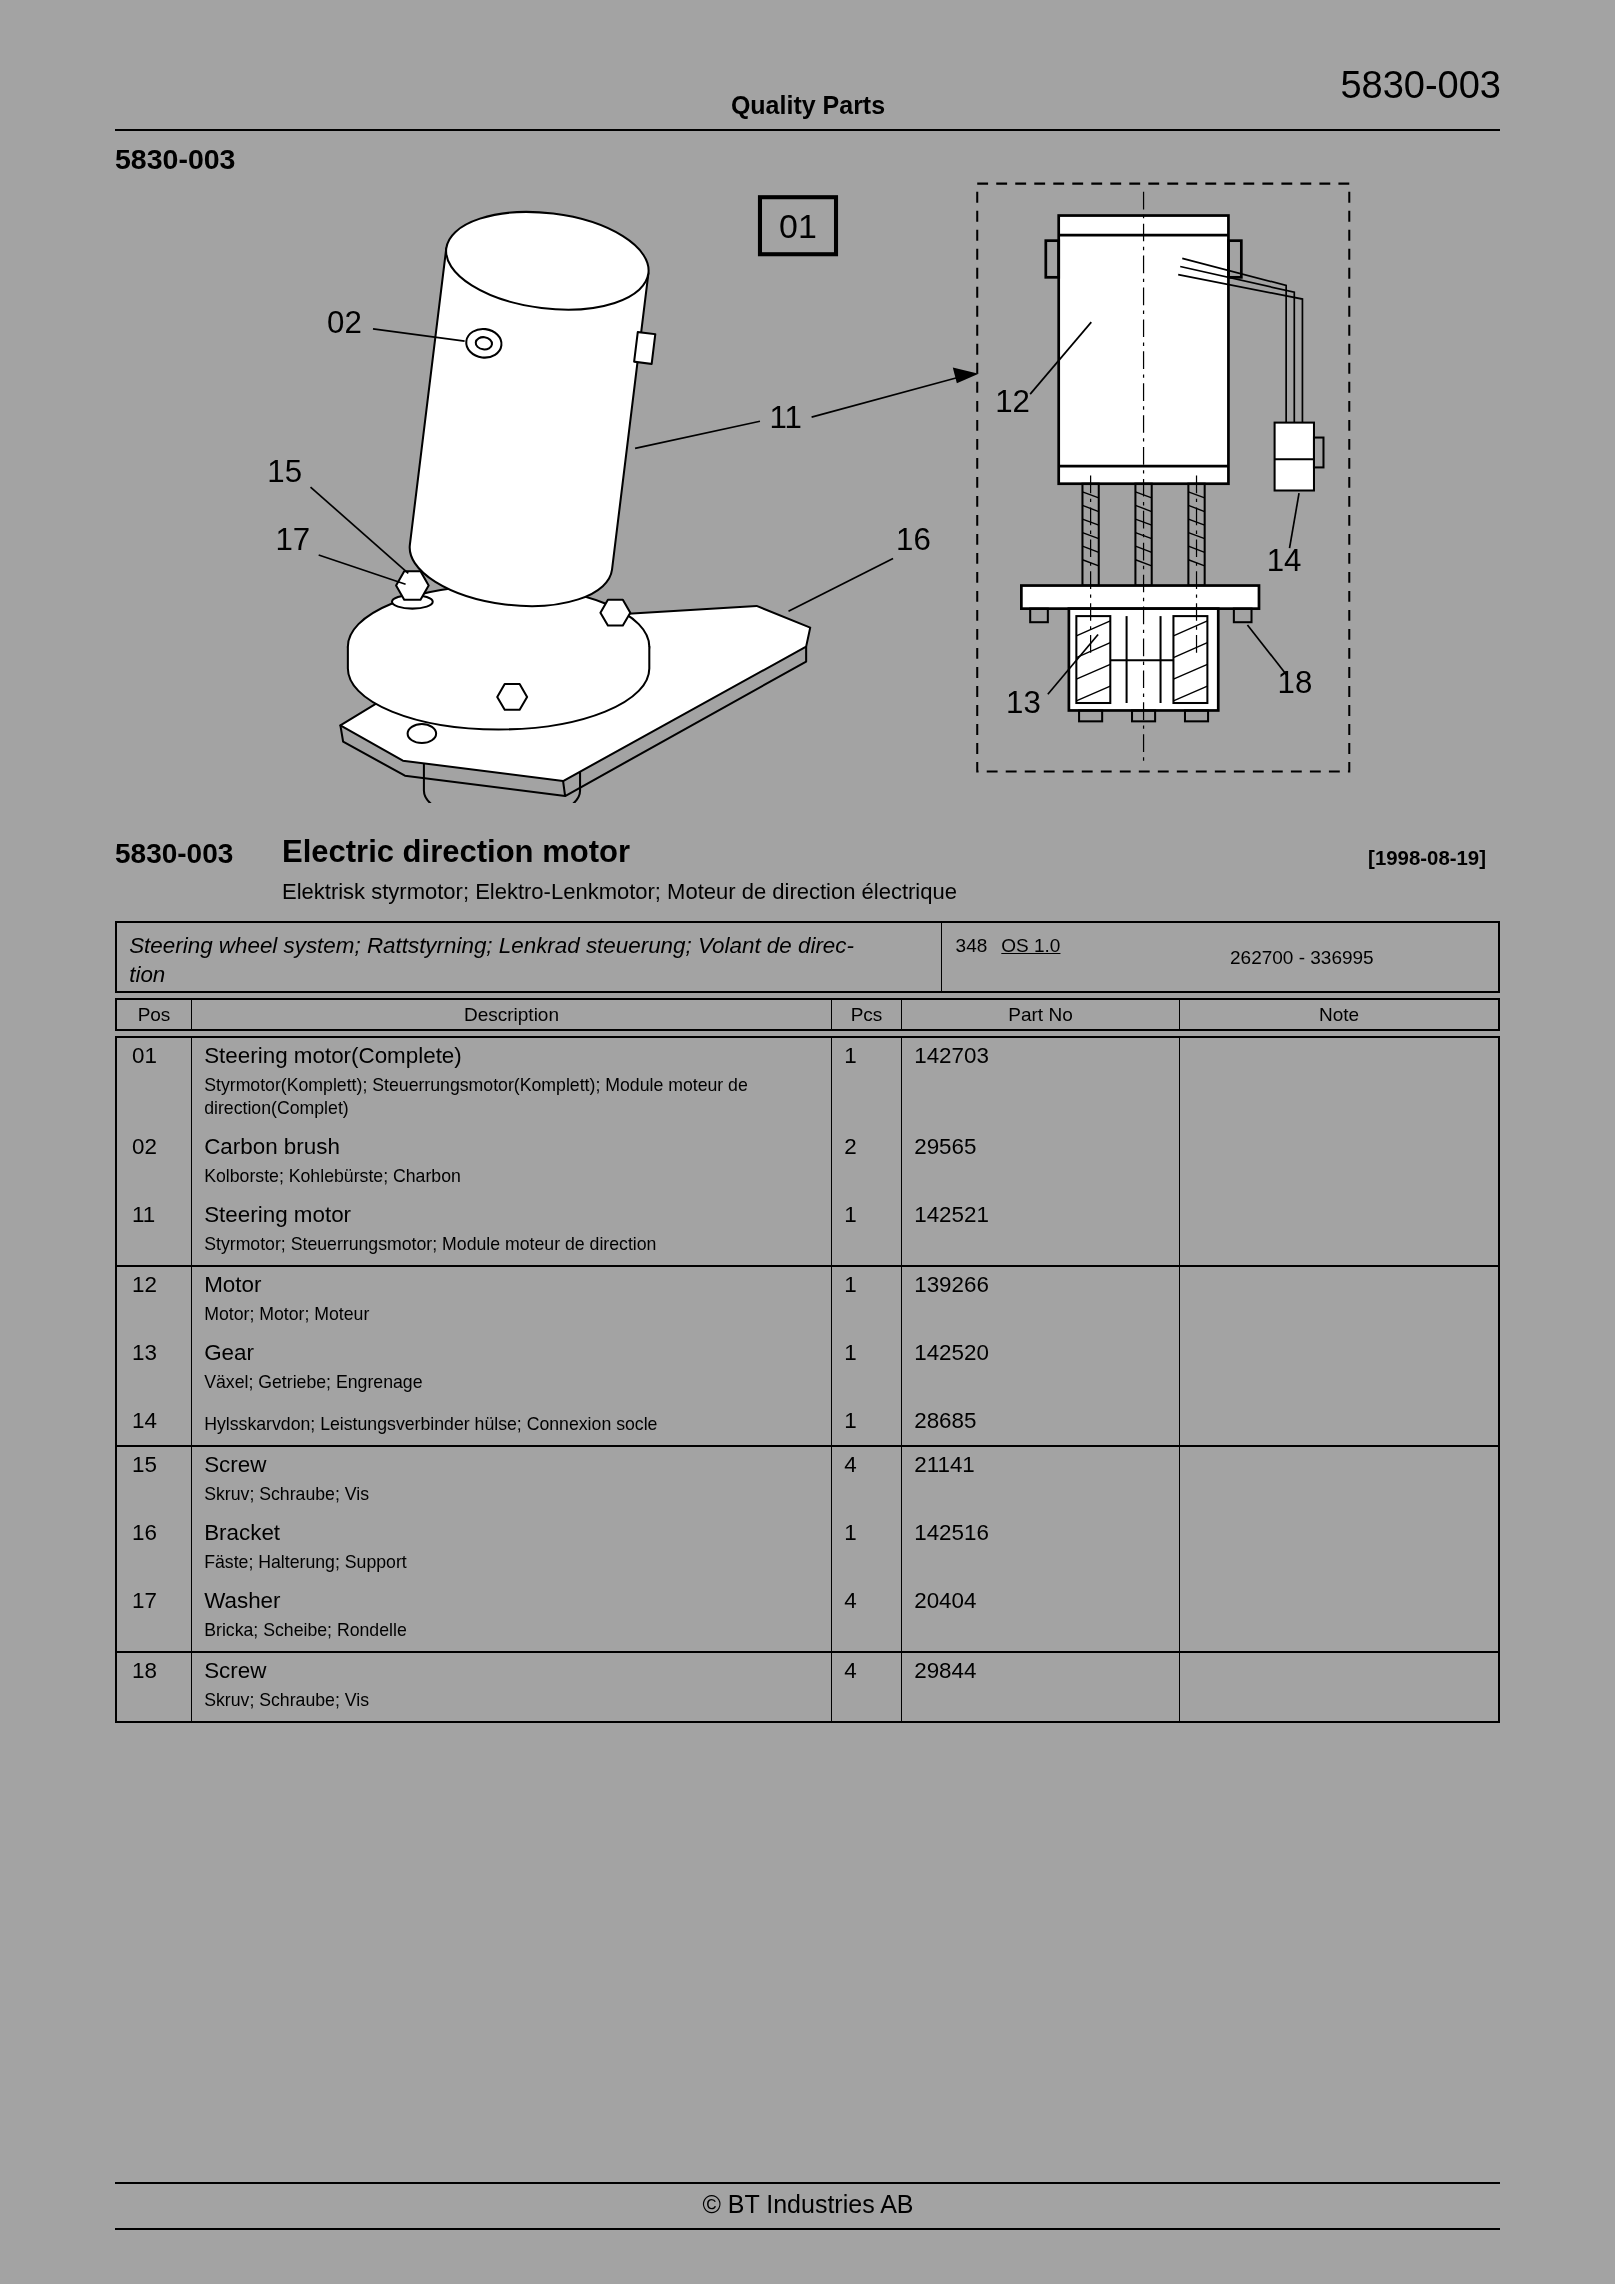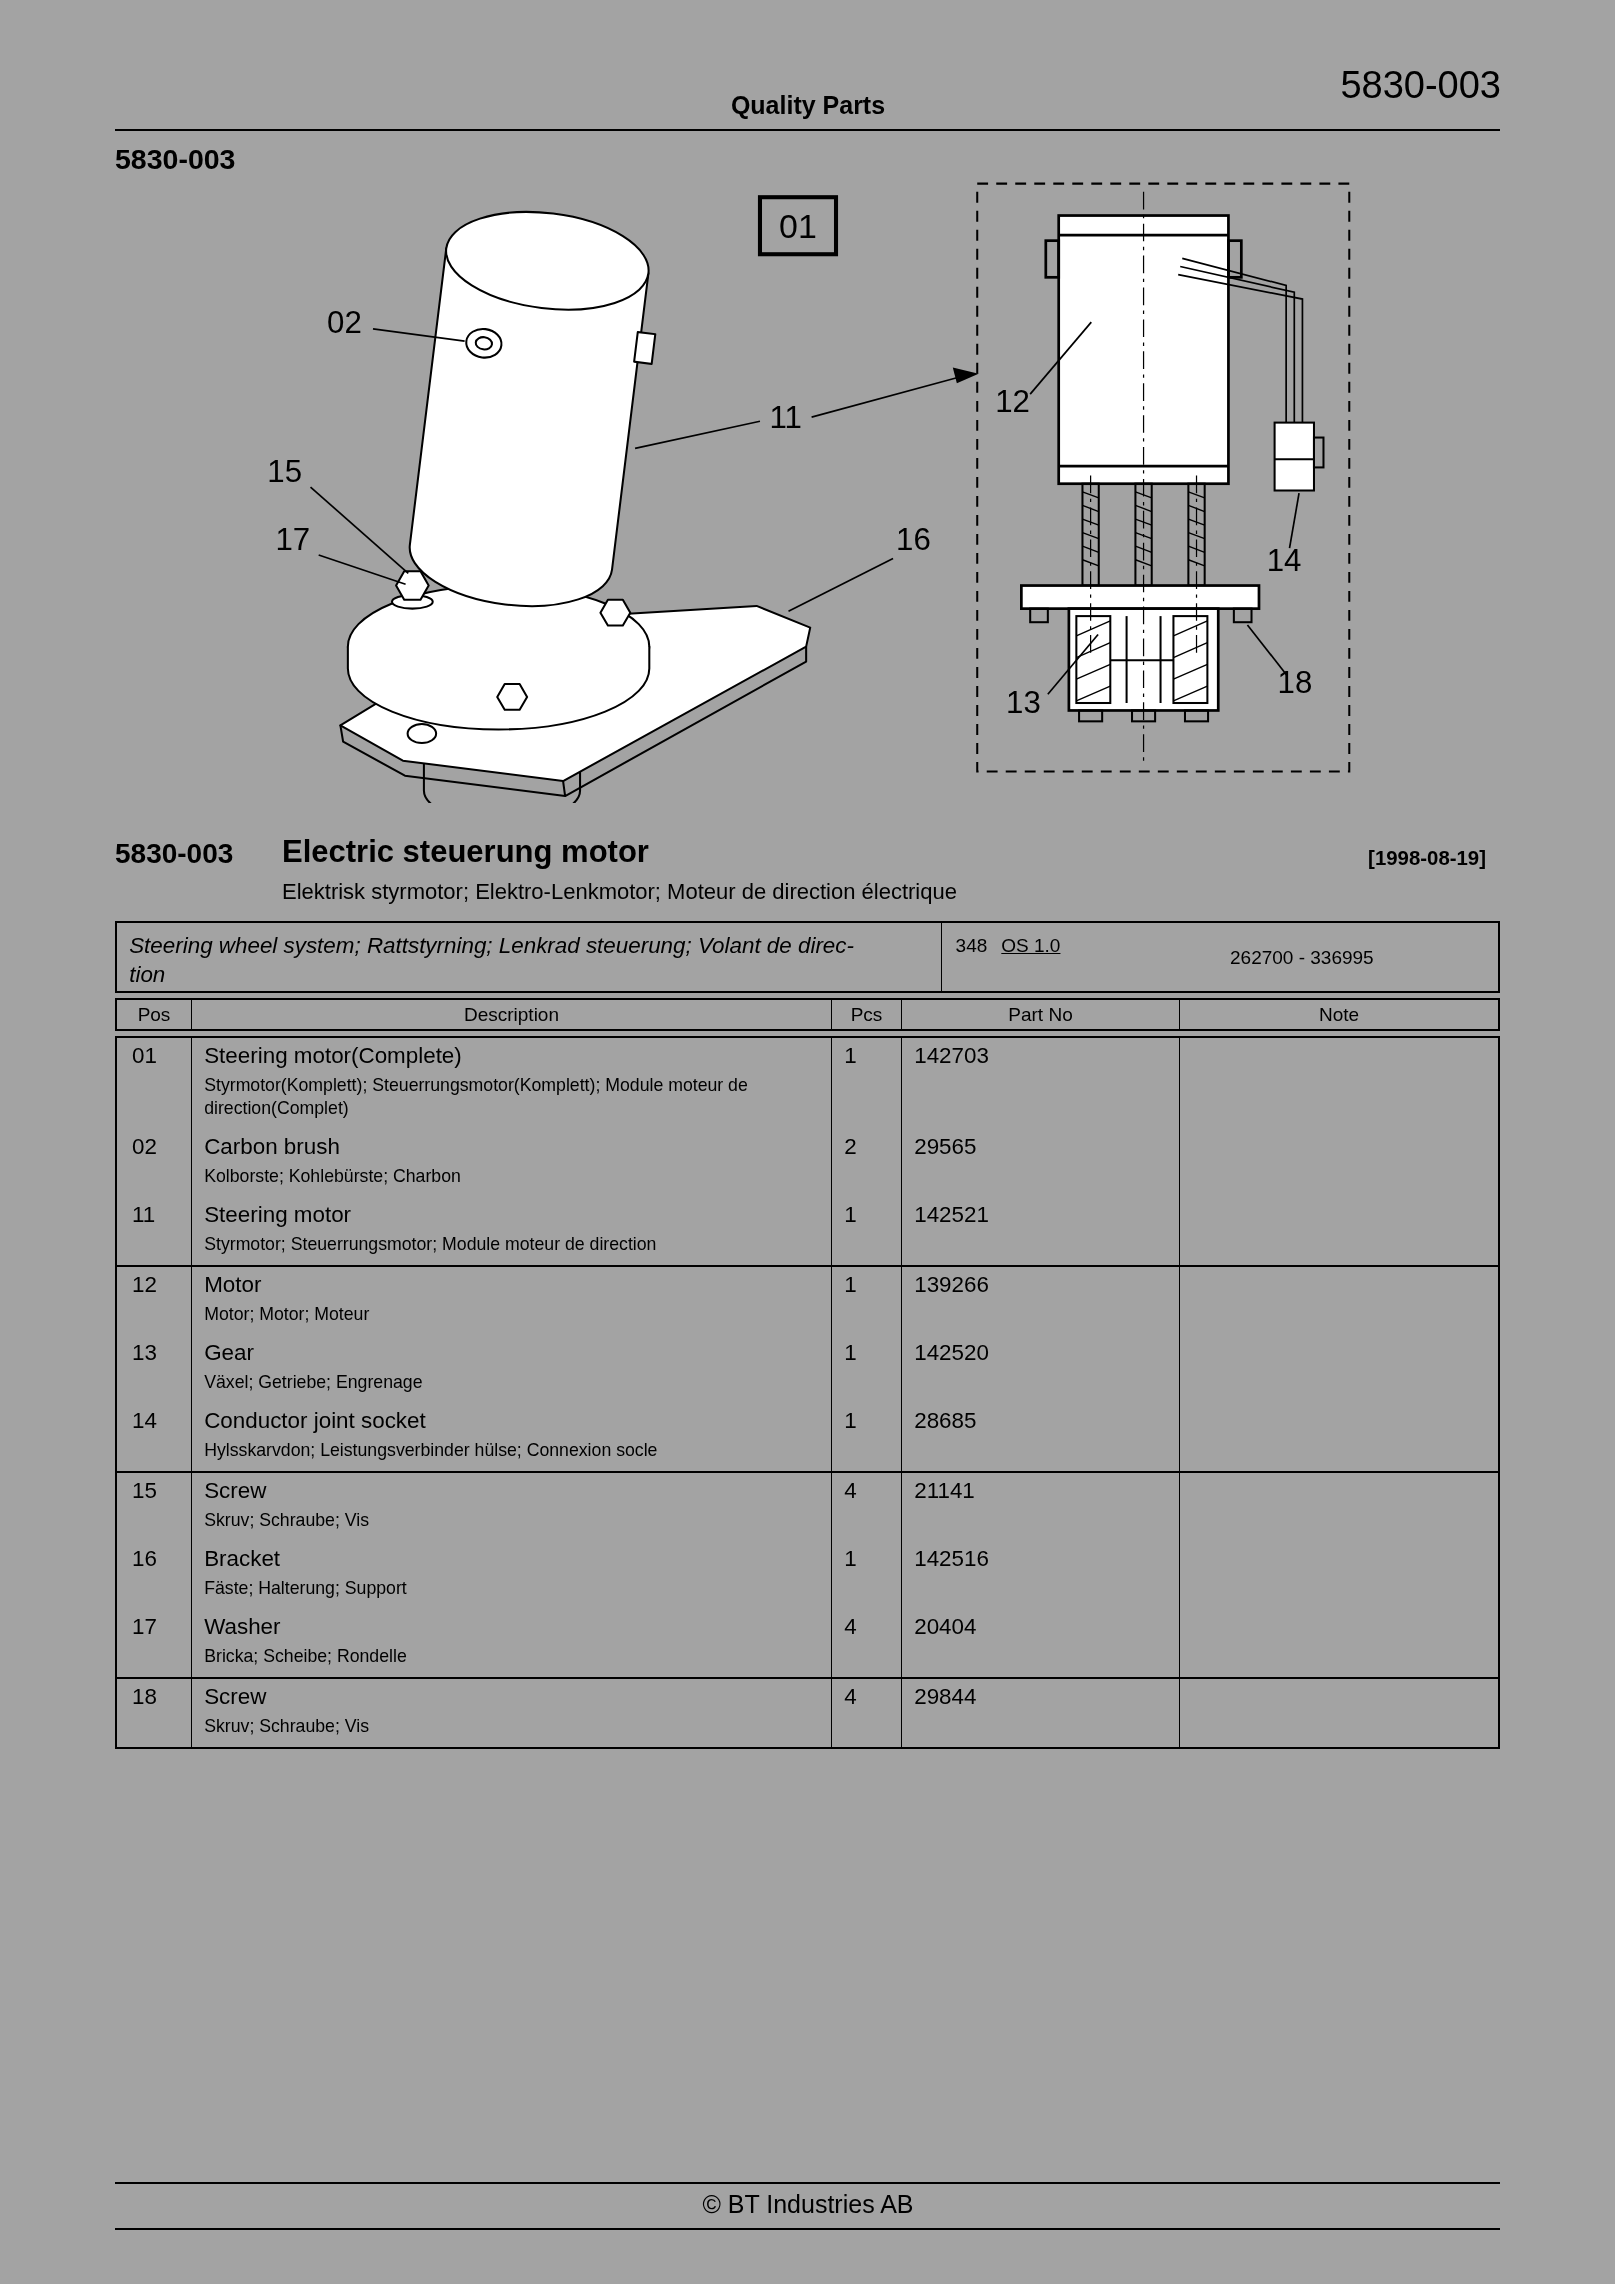--- a/index.html
+++ b/index.html
@@ -190,21 +190,21 @@
       <text x="988" y="368" text-anchor="middle">11</text>
       <text x="1176" y="548" text-anchor="middle">16</text>
       <text x="1322" y="345" text-anchor="middle">12</text>
       <text x="1722" y="578" text-anchor="middle">14</text>
       <text x="1338" y="788" text-anchor="middle">13</text>
       <text x="1738" y="758" text-anchor="middle">18</text>
     </g>
   </svg>
 
   <div class="sec-num">5830-003</div>
-  <div class="sec-title">Electric steuerung motor</div>
+  <div class="sec-title">Electric direction motor</div>
   <div class="sec-date">[1998-08-19]</div>
   <div class="sec-sub">Elektrisk styrmotor; Elektro-Lenkmotor; Moteur de direction électrique</div>
 
   <div class="sysbox">
     <div class="sys-left">Steering wheel system; Rattstyrning; Lenkrad steuerung; Volant de direc-
 tion</div>
     <div class="sys-right">
       <div class="sys-code">
         <span>348</span><span class="ver">OS 1.0</span>
       </div>
@@ -274,21 +274,20 @@
         <div class="desc-sub">Växel; Getriebe; Engrenage</div>
       </div>
       <div class="tc tc-pcs w-pcs">1</div>
       <div class="tc tc-part w-part">142520</div>
       <div class="tc w-note"></div>
     </div>
 
     <div class="trow group-end">
       <div class="tc tc-pos w-pos">14</div>
       <div class="tc w-desc">
-        <div class="desc-main">Conductor joint socket</div>
         <div class="desc-sub">Hylsskarvdon; Leistungsverbinder hülse; Connexion socle</div>
       </div>
       <div class="tc tc-pcs w-pcs">1</div>
       <div class="tc tc-part w-part">28685</div>
       <div class="tc w-note"></div>
     </div>
 
     <div class="trow">
       <div class="tc tc-pos w-pos">15</div>
       <div class="tc w-desc">

